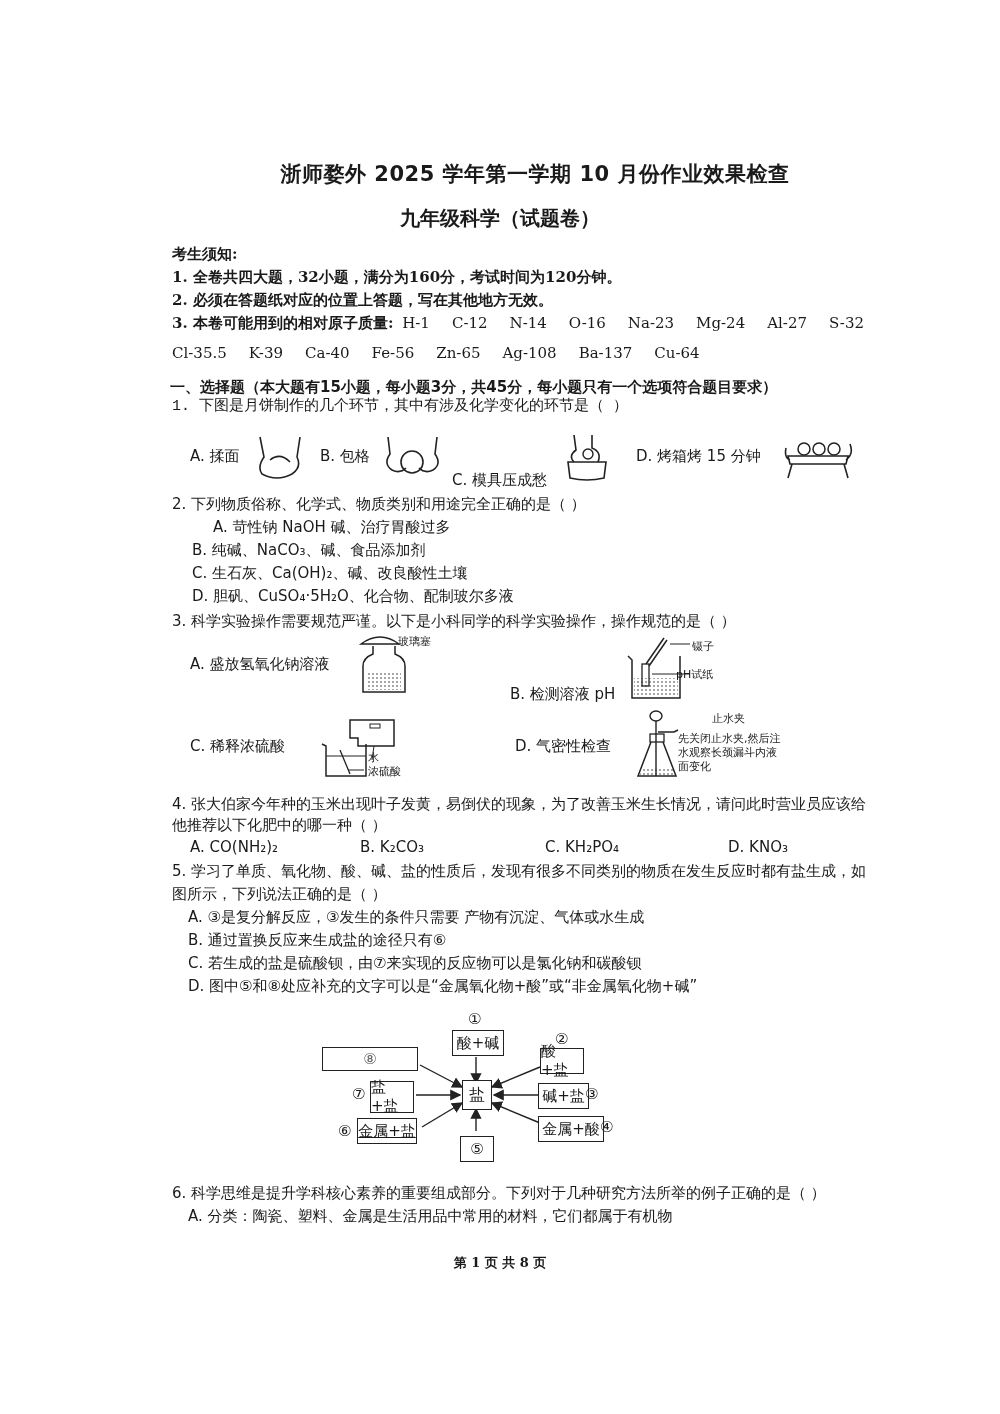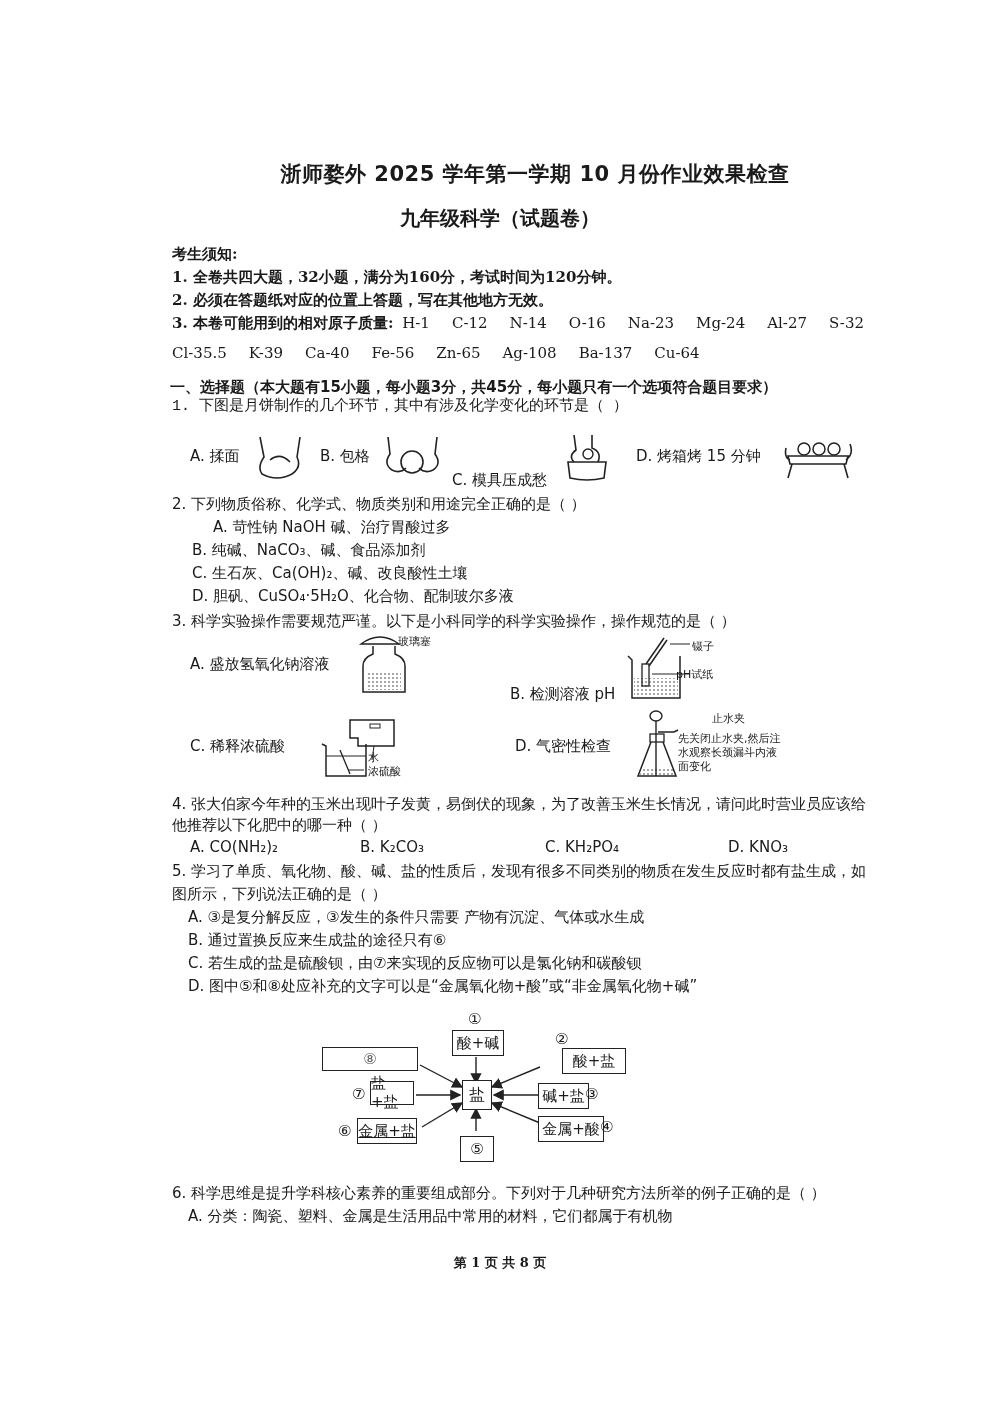--- a/index.html
+++ b/index.html
@@ -159,35 +159,35 @@
     <line x1="112" y1="122" x2="152" y2="98" stroke="#222" stroke-width="1.4" marker-end="url(#ah)"></line>
     <line x1="106" y1="90" x2="150" y2="90" stroke="#222" stroke-width="1.4" marker-end="url(#ah)"></line>
     <line x1="110" y1="60" x2="152" y2="82" stroke="#222" stroke-width="1.4" marker-end="url(#ah)"></line>
   </svg>
   <div class="box" style="left:462px; top:1080px; width:30px; height:30px; font-size:16px;">盐</div>
 
   <div class="circ" style="left:468px; top:1010px;">①</div>
   <div class="box" style="left:452px; top:1030px; width:52px; height:26px;">酸+碱</div>
 
   <div class="circ" style="left:555px; top:1030px;">②</div>
-  <div class="box" style="left:562px; top:1048px; width:64px; height:26px;">酸+盐</div>
+  <div class="box" style="left:540px; top:1048px; width:44px; height:26px;">酸+盐</div>
 
   <div class="box" style="left:538px; top:1083px; width:51px; height:26px;">碱+盐</div>
   <div class="circ" style="left:585px; top:1085px;">③</div>
 
   <div class="box" style="left:538px; top:1116px; width:66px; height:26px;">金属+酸</div>
   <div class="circ" style="left:600px; top:1118px;">④</div>
 
   <div class="box" style="left:460px; top:1136px; width:34px; height:26px;">⑤</div>
 
   <div class="circ" style="left:338px; top:1122px;">⑥</div>
   <div class="box" style="left:357px; top:1118px; width:60px; height:26px;text-decoration:underline;">金属+盐</div>
 
   <div class="circ" style="left:352px; top:1085px;">⑦</div>
-  <div class="box" style="left:370px; top:1081px; width:44px; height:24px;">盐+盐</div>
+  <div class="box" style="left:370px; top:1081px; width:44px; height:32px;">盐+盐</div>
 
   <div class="box" style="left:322px; top:1047px; width:96px; height:24px; color:#666;">⑧</div>
 </div>
 
 <div class="abs q" style="top:1184px;">6. 科学思维是提升学科核心素养的重要组成部分。下列对于几种研究方法所举的例子正确的是（      ）</div>
 <div class="abs opt" style="top:1207px; left:188px;">A. 分类：陶瓷、塑料、金属是生活用品中常用的材料，它们都属于有机物</div>
 
 <div class="abs footer">第 1 页 共 8 页</div>
 
 </body></html>

